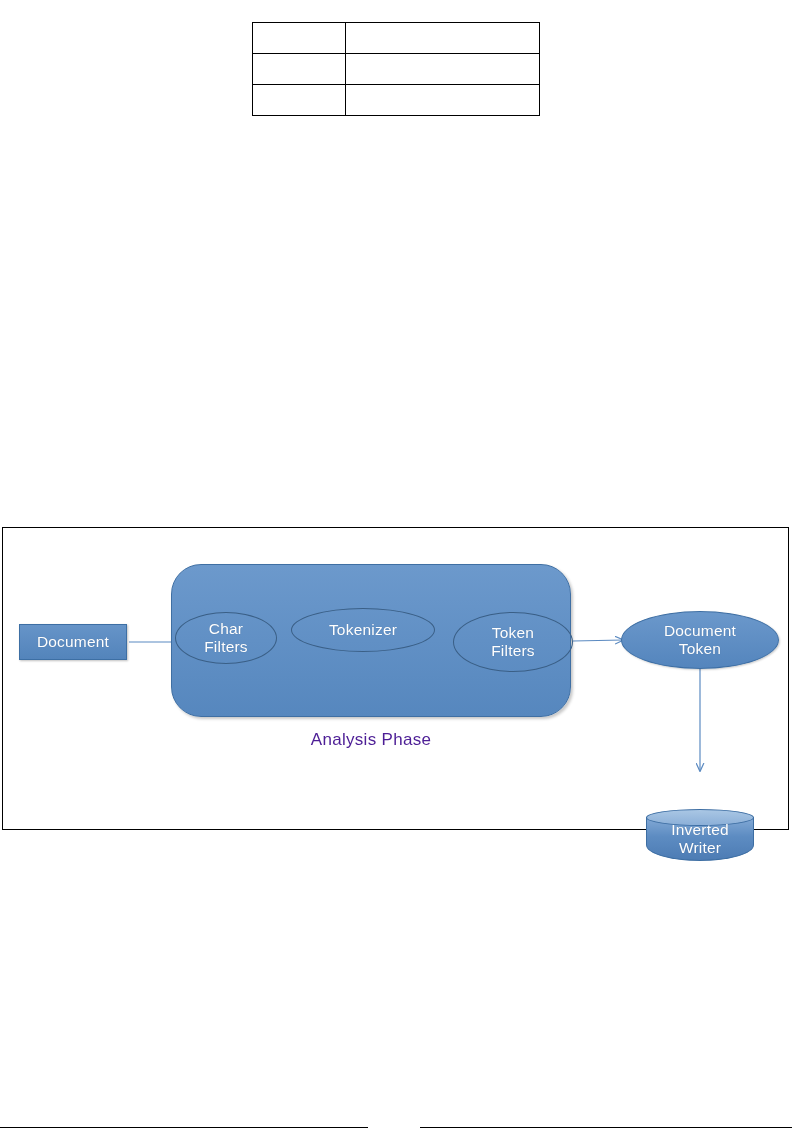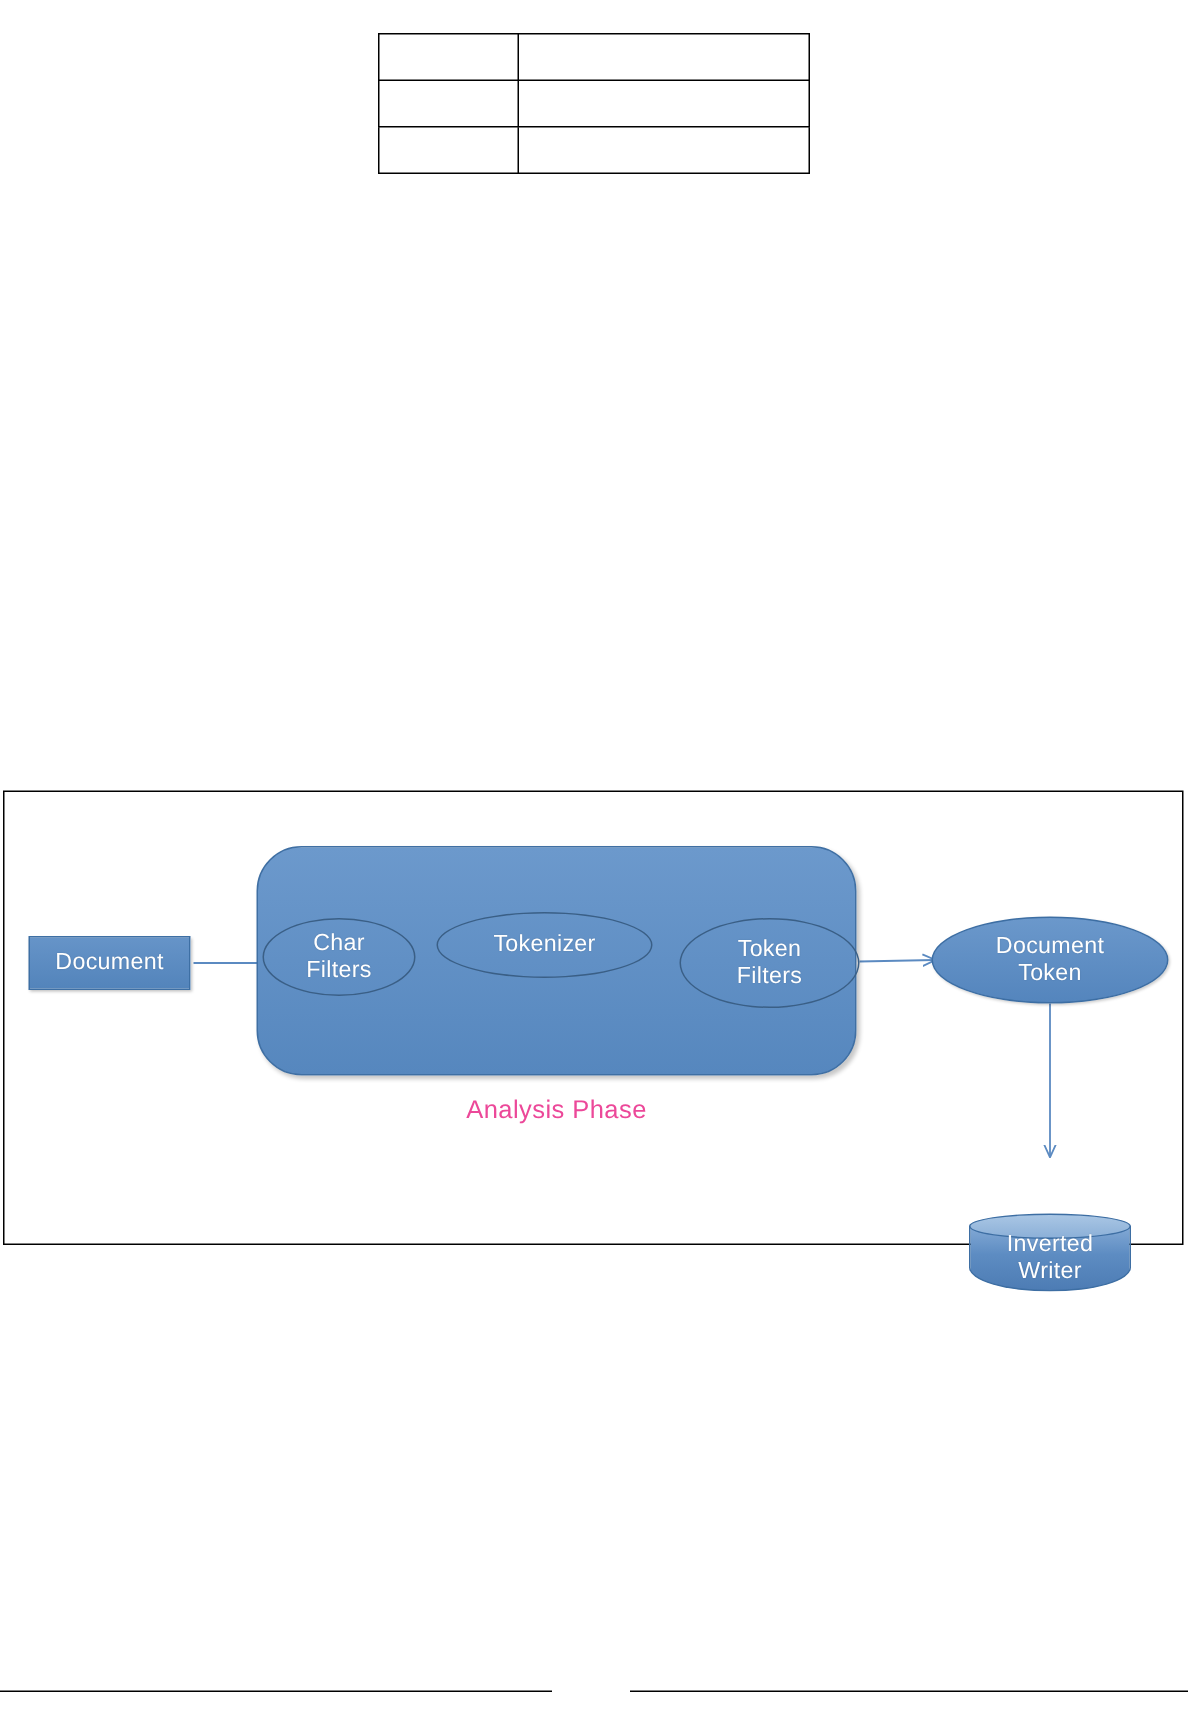--- a/index.html
+++ b/index.html
@@ -161,21 +161,21 @@
     text-align: center;
   }
 
   
   .analysis-caption {
     position: absolute;
     left: 168px;
     top: 202px;
     width: 400px;
     text-align: center;
-    color: #ec4899;
+    color: #4c1d95;
     font-size: 17px;
     letter-spacing: 0.3px;
   }
 
   
   .connectors {
     position: absolute;
     left: 0;
     top: 0;
     width: 787px;

